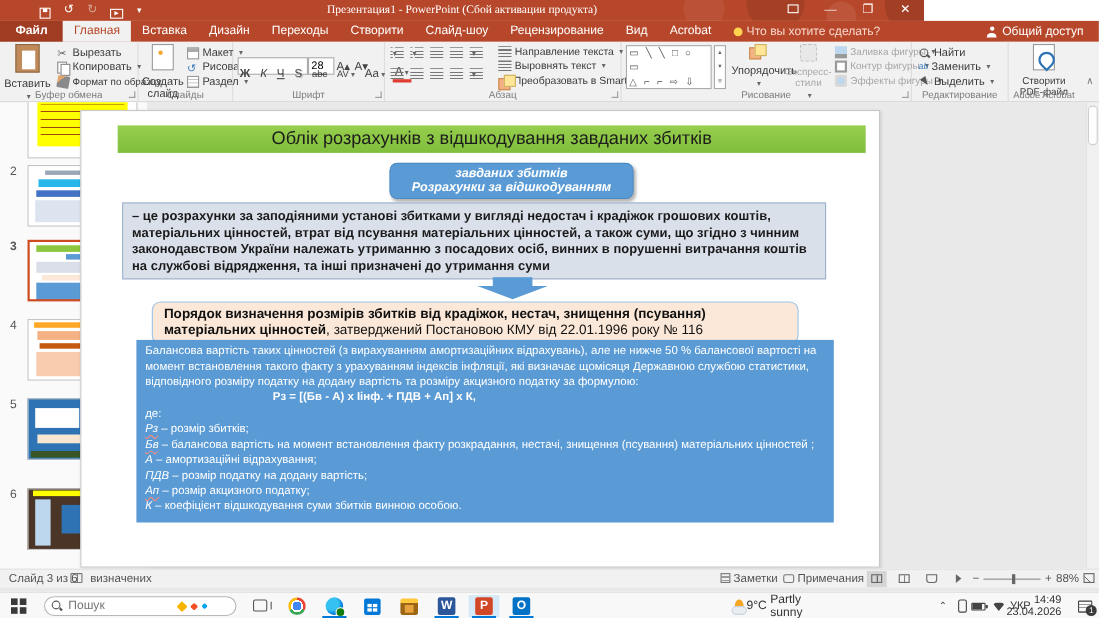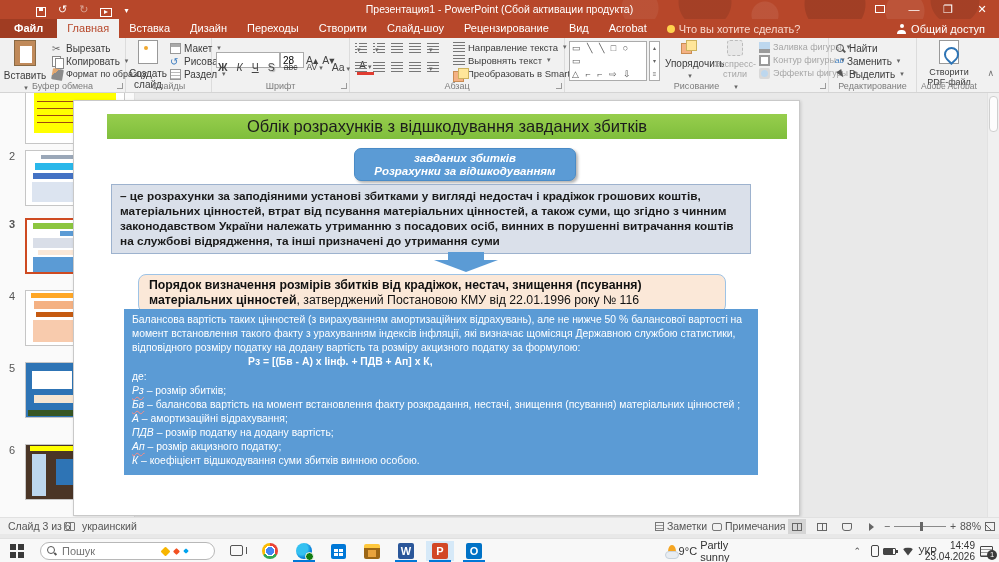--- a/index.html
+++ b/index.html
@@ -1,27 +1,27 @@
 <!DOCTYPE html>
 <html><head>
 <meta charset="utf-8">
 <style>
   * { box-sizing: border-box; margin:0; padding:0; }
   html,body { width:999px; height:562px; overflow:hidden; font-family:"Liberation Sans",sans-serif; background:#fff; position:relative; }
 
   
-  #titlebar { position:absolute; left:0; top:0; width:999px; height:19px; background-color:#B7472A;
+  #titlebar { position:absolute; left:0; top:0; width:840px; height:19px; background-color:#B7472A;
     background-image:
       radial-gradient(circle at 640px 8px, rgba(255,255,255,.06) 0 18px, transparent 19px),
       radial-gradient(circle at 705px 2px, rgba(0,0,0,.10) 0 26px, transparent 27px),
       radial-gradient(circle at 765px 15px, rgba(255,255,255,.08) 0 13px, transparent 14px),
       radial-gradient(circle at 835px 4px, rgba(0,0,0,.12) 0 30px, transparent 31px),
       radial-gradient(circle at 905px 11px, rgba(255,255,255,.07) 0 19px, transparent 20px),
       radial-gradient(circle at 955px 0px, rgba(0,0,0,.10) 0 24px, transparent 25px);
-    color:#fff; font-size:10.5px; }
+    color:#fff; font-size:10.5px;font-family:Liberation Serif, serif; }
   #qat { position:absolute; left:36px; top:0; height:19px; display:flex; align-items:center; gap:12px; }
   .qbtn { color:#fff; font-size:11px; line-height:19px; cursor:default; }
   .ic-save { width:10px; height:10px; border:1px solid #fff; display:inline-block; position:relative; margin-top:4px;}
   .ic-save::after { content:""; position:absolute; left:2px; top:0; width:4px; height:3px; background:#fff; }
   .g-undo::before { content:"\21BA"; }
   .g-redo::before { content:"\21BB"; color:#DBA austin; }
   .g-redo { color:#D9A494; }
   .ic-present { width:12px; height:9px; border:1px solid #fff; display:inline-block; margin-top:5px; position:relative;}
   .ic-present::after{ content:""; position:absolute; left:3px; top:1px; border-left:4px solid #fff; border-top:2px solid transparent; border-bottom:2px solid transparent;}
   .g-caret::before { content:"\25BE"; font-size:8px; }
@@ -448,21 +448,21 @@
   </div>
 
   <div id="canvas-scroll">
     <div id="canvas-thumbbar"></div>
   </div>
 </div>
 
 <div id="statusbar">
   <span class="sitem" style="left:8px">Слайд 3 из 6</span>
   <span class="sitem" style="left:64px"><span class="ic-book"></span></span>
-  <span class="sitem" style="left:82px">украинский</span>
+  <span class="sitem" style="left:82px">визначених</span>
 
   <span class="sitem" style="left:655px"><span class="ic-note"></span>&nbsp;<span>Заметки</span></span>
   <span class="sitem" style="left:712px"><span class="ic-comment"></span>&nbsp;<span>Примечания</span></span>
   <span class="sitem" style="left:788px">
     <span class="vbtn on"><span class="vic grid"></span></span>
     <span class="vbtn"><span class="vic grid"></span></span>
     <span class="vbtn"><span class="vic read"></span></span>
     <span class="vbtn"><span class="vic show"></span></span>
   </span>
   <span class="sitem" style="left:884px">−</span>
@@ -525,21 +525,21 @@
     <span class="titem" style="right:120px">
         <span class="ic-phone"></span>
       </span>
     <span class="titem" style="right:103px">
         <span class="ic-batt"></span>
       </span>
     <span class="titem" style="right:85px">
         <span class="ic-net"></span>
       </span>
     <span class="titem" style="right:62px; font-size:10px">УКР</span>
-    <span class="titem" style="right:24px">
+    <span class="titem" style="right:34px">
       <span class="timeblock"><span>14:49</span><br><span>23.04.2026</span></span>
     </span>
     <span class="titem" style="right:6px">
       <span class="ic-notif">
           <span class="badge">1</span>
         </span>
     </span>
   </div>
 </div>
 

